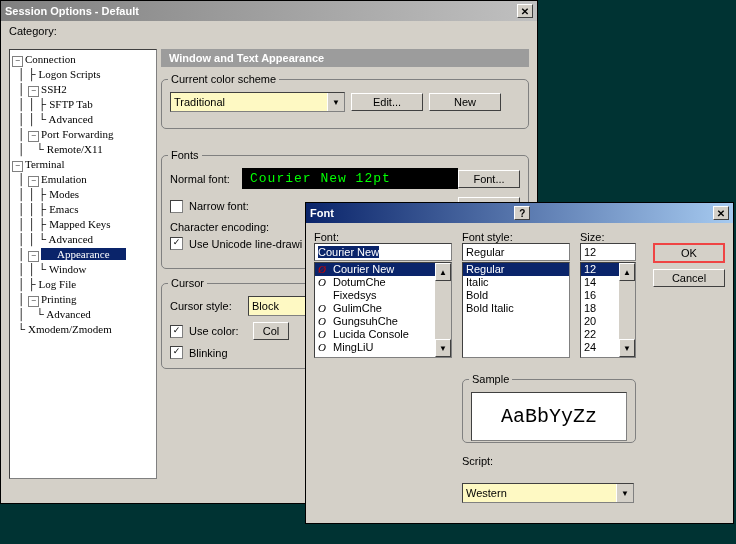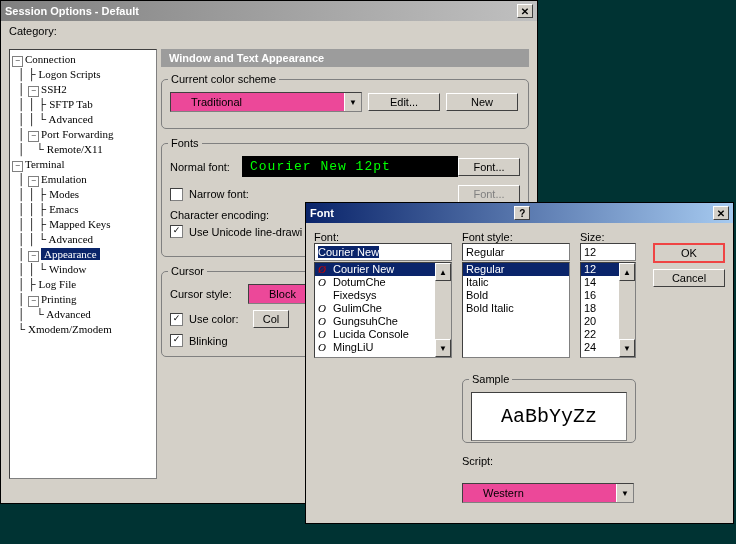--- a/index.html
+++ b/index.html
@@ -3,26 +3,26 @@
 <meta charset="utf-8">
 <style>
 body{margin:0;font-family:Tahoma,Arial,sans-serif;font-size:11px;background:#003333;width:736px;height:544px;overflow:hidden;position:relative}
 .window{position:absolute;background:#d4d0c8;border:1px solid #000}
 .titlebar{background:linear-gradient(90deg,#808080,#c0c0c0);color:#fff;padding:2px 4px;height:16px;display:flex;align-items:center;font-weight:bold}
 .titlebar.active{background:linear-gradient(90deg,#0a246a,#a6caf0)}
 .title-x{margin-left:auto;background:#d4d0c8;border:1px solid #fff;border-right-color:#404040;border-bottom-color:#404040;width:14px;height:12px;color:#000;display:flex;align-items:center;justify-content:center;font-family:Arial;font-size:10px;font-weight:bold}
 .label{margin:4px 8px}
 .tree{background:#fff;border:1px solid #808080;border-top-color:#404040;border-left-color:#404040;position:absolute;left:8px;top:48px;width:142px;height:424px;padding:2px;overflow:hidden}
 .tree-line{white-space:pre;font-family:Tahoma;font-size:11px;line-height:15px;cursor:default}
-.tree-sel{background:#0a246a;color:#fff;padding:0 3px}
+.tree-sel{background:#0a246a;color:#fff;padding:0 16px}
 .group{position:absolute;border:1px solid #808080;border-radius:5px}
 .group-title{position:absolute;top:-7px;left:6px;background:#d4d0c8;padding:0 3px}
 .btn{background:#d4d0c8;border:1px solid #fff;border-right-color:#404040;border-bottom-color:#404040;padding:2px 0;text-align:center;cursor:default}
 .btn.disabled{color:#808080}
-.dropdown{background:#ec4899;border:1px solid #808080;border-top-color:#404040;border-left-color:#404040;height:18px;display:flex;align-items:center;padding-left:20px;position:relative}
+.dropdown{background:#fef9c3;border:1px solid #808080;border-top-color:#404040;border-left-color:#404040;height:18px;display:flex;align-items:center;padding-left:3px;position:relative}
 .dd-arrow{position:absolute;right:0;top:0;width:16px;height:100%;background:#d4d0c8;border-left:1px solid #fff;display:flex;align-items:center;justify-content:center;font-size:8px}
 .input{background:#fff;border:1px solid #808080;border-top-color:#404040;border-left-color:#404040;padding:2px 3px}
 .input .sel{background:#0a246a;color:#fff}
 .listbox{background:#fff;border:1px solid #808080;border-top-color:#404040;border-left-color:#404040;overflow:hidden;position:relative}
 .listbox .item{padding:0 3px;line-height:13px}
 .listbox .item.sel{background:#0a246a;color:#fff}
 .scrollbar{position:absolute;right:0;top:0;bottom:0;width:16px;background:#d4d0c8}
 .sb-btn{height:16px;background:#d4d0c8;border:1px solid #fff;border-right-color:#404040;border-bottom-color:#404040;display:flex;align-items:center;justify-content:center;font-size:8px}
 .checkbox{width:11px;height:11px;background:#fff;border:1px solid #808080;border-top-color:#404040;border-left-color:#404040;display:inline-block;vertical-align:middle;text-align:center;line-height:9px;font-size:9px}
 .header-bar{background:#9c9c9c;color:#fff;padding:3px 8px;font-weight:bold}
@@ -71,21 +71,21 @@
       <div style="display:flex;gap:6px;padding:12px 8px;align-items:center">
         <div class="dropdown" style="flex:0 0 170px">
             <span>Traditional</span>
             <div class="dd-arrow">▼</div>
           </div>
         <div class="btn" style="width:70px">Edit...</div>
         <div class="btn" style="width:70px">New</div>
       </div>
     </div>
 
-    <div class="group" style="position:relative;margin-top:14px;height:112px">
+    <div class="group" style="position:relative;margin-top:26px;height:112px">
       <span class="group-title">Fonts</span>
       <div style="padding:12px 8px">
         <div style="display:flex;align-items:center;">
           <span style="width:72px">Normal font:</span>
           <div class="font-preview" style="flex:1">Courier New 12pt</div>
           <div class="btn" style="width:60px">Font...</div>
         </div>
         <div style="display:flex;align-items:center;gap:6px;margin-top:8px">
           <span class="checkbox"></span>
           <span style="width:62px">Narrow font:</span>

